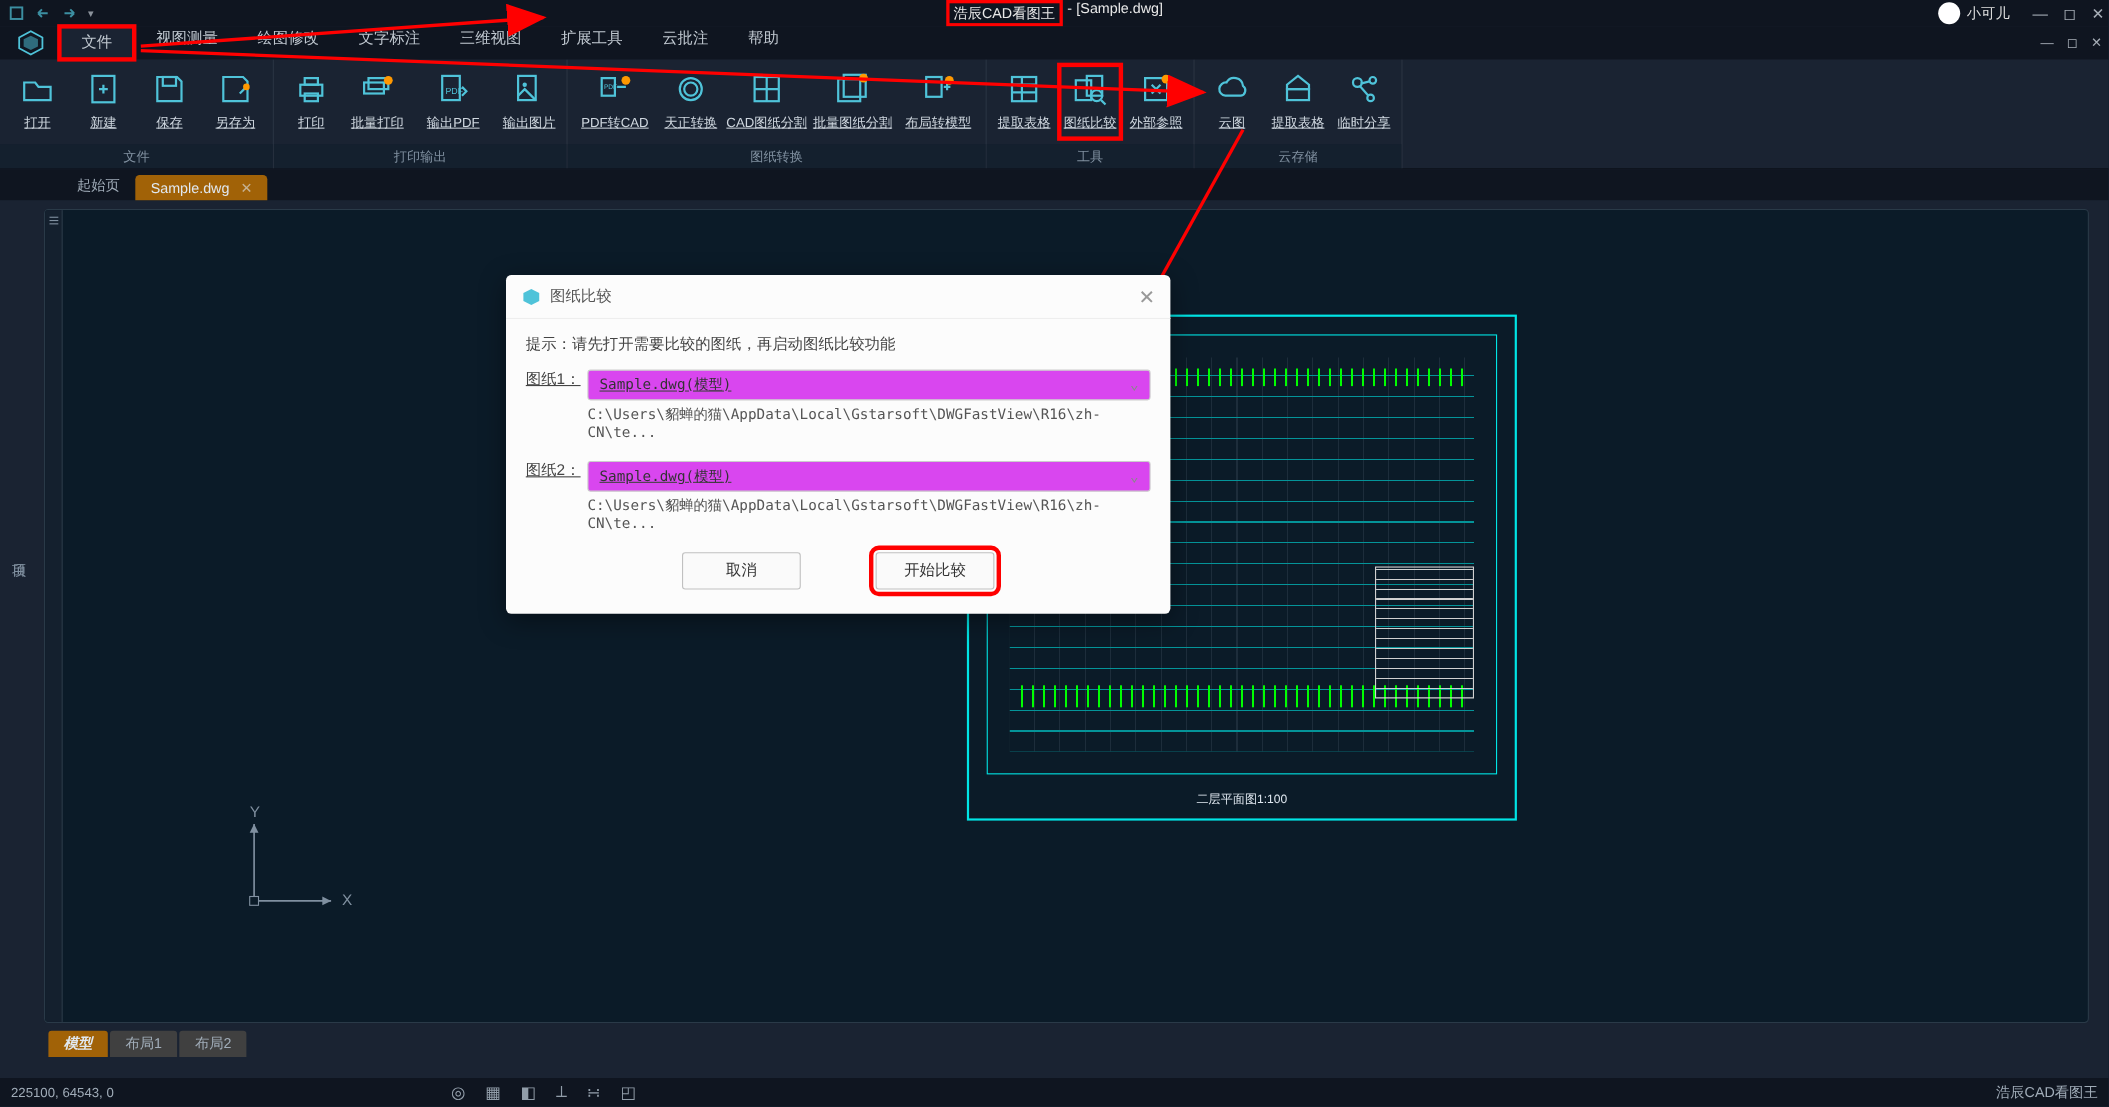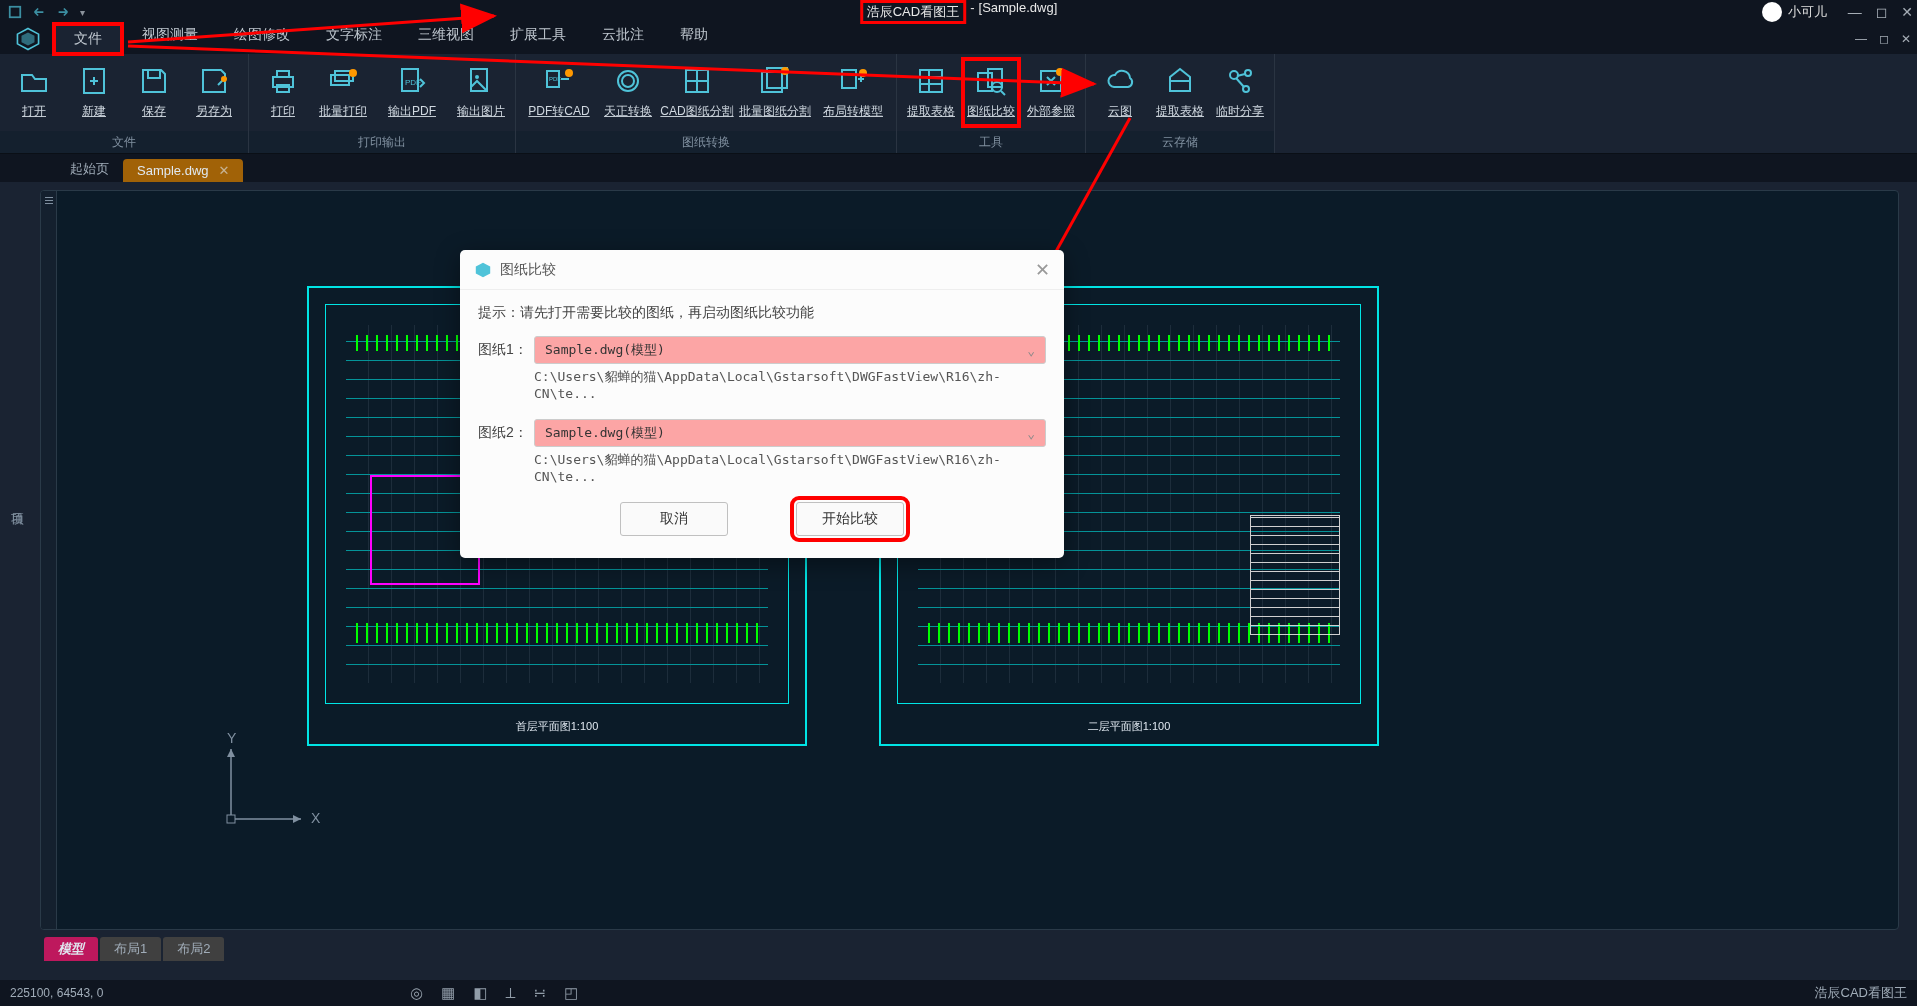--- a/index.html
+++ b/index.html
@@ -63,36 +63,36 @@
 .dwg-table { position: absolute; right: 20px; top: 210px; width: 90px; height: 120px; border: 1px solid #d0d0d0; background: repeating-linear-gradient(0deg, transparent 0 8px, #d0d0d0 8px 9px); }
 
 
 .dialog { position: absolute; left: 460px; top: 250px; width: 604px; background: #fcfcfc; border: 1px solid #c8c8c8; border-radius: 5px; box-shadow: 0 6px 24px rgba(0,0,0,0.4); border-top: 3px solid #ff0000; border-left: 3px solid #ff0000; border-right: 3px solid #ff0000; border-bottom: 3px solid #ff0000; }
 .dialog { border: none; outline: 4px solid transparent; }
 .dlg-title { height: 40px; display: flex; align-items: center; padding: 0 14px; font-size: 14px; color: #555; border-bottom: 1px solid #eee; }
 .dlg-title-icon { width: 18px; height: 18px; margin-right: 8px; }
 .dlg-close { margin-left: auto; font-size: 18px; color: #999; cursor: pointer; }
 .dlg-body { padding: 14px 18px 22px; color: #444; font-size: 14px; }
 .dlg-hint { margin-bottom: 14px; }
-.dlg-row { display: flex; align-items: center; margin: 10px 0 4px; }
+.dlg-row { display: flex; align-items: flex-start; margin: 10px 0 4px; text-decoration: underline; }
 .dlg-row-label { width: 56px; }
-.dlg-select { flex: 1; height: 28px; border: 1px solid #ccc; border-radius: 3px; display: flex; align-items: center; padding: 0 10px; font-size: 13px; color: #333; background: #fca5a5; position: relative; font-family: "SimSun", monospace; }
+.dlg-select { flex: 1; height: 28px; border: 1px solid #ccc; border-radius: 3px; display: flex; align-items: center; padding: 0 10px; font-size: 13px; color: #333; background: #d946ef; position: relative; font-family: "SimSun", monospace; }
 .dlg-select::after { content: "⌄"; position: absolute; right: 10px; color: #888; }
 .dlg-path { margin-left: 56px; font-size: 13px; color: #555; font-family: "SimSun", monospace; margin-bottom: 18px; }
 .dlg-buttons { display: flex; justify-content: center; gap: 68px; margin-top: 14px; }
 .dlg-btn { width: 108px; height: 34px; border: 1px solid #c0c0c0; background: #fafafa; border-radius: 3px; font-size: 14px; color: #333; cursor: pointer; }
 .dlg-btn.primary { outline: 4px solid #ff0000; outline-offset: 2px; }
 
 
 .annot { position: absolute; pointer-events: none; }
 
 
 .bottom-tabs { position: absolute; left: 44px; bottom: 44px; height: 26px; display: flex; align-items: center; gap: 2px; }
 .btab { padding: 3px 14px; font-size: 13px; background: #404040; color: #a0acb8; border-radius: 3px 3px 0 0; }
-.btab.active { background: #be185d; color: #e0e8f0; font-weight: bold; font-style: italic; }
+.btab.active { background: #a16207; color: #e0e8f0; font-weight: bold; font-style: italic; }
 
 
 .status-bar { position: absolute; left: 0; right: 0; bottom: 0; height: 26px; background: #0f1520; display: flex; align-items: center; padding: 0 10px; font-size: 12px; color: #a0acb8; }
 .status-coords { }
 .status-tools { position: absolute; left: 410px; display: flex; gap: 18px; font-size: 15px; opacity: 0.9; }
 .status-right { margin-left: auto; font-size: 13px; }
 
 
 .palette-edge { position: absolute; left: 0; top: 0; bottom: 0; width: 16px; background: #14202e; border-right: 1px solid #2a3a48; }
 .palette-edge::before { content: ""; position: absolute; top: 6px; left: 4px; width: 8px; height: 1px; background: #8090a0; box-shadow: 0 3px 0 #8090a0, 0 6px 0 #8090a0; }
@@ -376,29 +376,20 @@
 <div class="tab-row" id="tab-row">
     <div class="tab">起始页</div>
     <div class="tab active">Sample.dwg<span class="tab-close">✕</span></div>
   </div>
 
 <div class="side-label">项目</div>
 
 <div class="canvas-area">
   <div class="palette-edge"></div>
 
-  <div class="dwg-box b1">
-    <div class="dwg-inner">
-      <div class="dwg-fill"></div>
-      <div class="dwg-grn top"></div>
-      <div class="dwg-grn bot"></div>
-      <div class="dwg-mag"></div>
-    </div>
-    <div class="dwg-label">首层平面图1:100</div>
-  </div>
 
   <div class="dwg-box b2">
     <div class="dwg-inner">
       <div class="dwg-fill"></div>
       <div class="dwg-grn top"></div>
       <div class="dwg-grn bot"></div>
       <div class="dwg-table"></div>
     </div>
     <div class="dwg-label">二层平面图1:100</div>
   </div>

